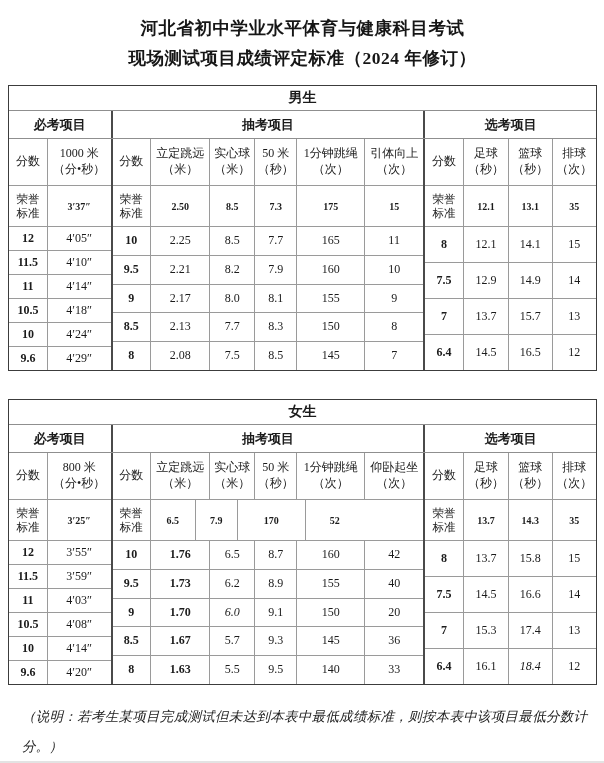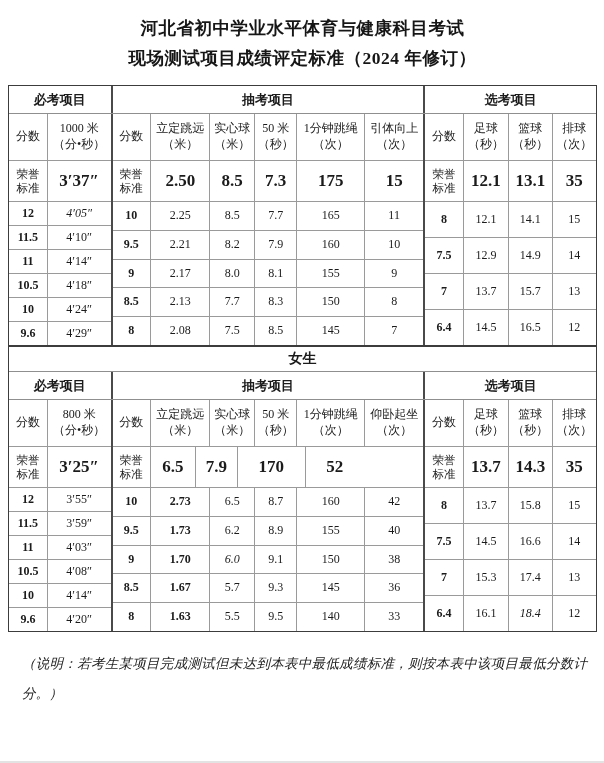--- a/index.html
+++ b/index.html
@@ -23,21 +23,21 @@
     color: #161616;
   }
 
   
   .gtable {
     width: 589px;
     border: 1.5px solid #3c3c3c;
     background: #fff;
     font-size: 12px;
   }
-  .gtable + .gtable { }
+  .gtable + .gtable { margin-top: 28px; }
 
   .t-title {
     height: 25px;
     display: flex; align-items: center; justify-content: center;
     font-weight: bold; font-size: 14px;
     border-bottom: 1px solid #8f8f8f;
   }
   .t-sections { display: flex; height: 28px; border-bottom: 1px solid #8f8f8f; }
   .t-sec-label {
     display: flex; align-items: center; justify-content: center;
@@ -58,21 +58,21 @@
     overflow: hidden;
   }
   .cell:last-child { border-right: none; }
 
   .head-row  { height: 47px; }
   .head-row .cell { font-size: 12px; }
   .head-row .hl1 { white-space: nowrap; }
   .head-row .hl2 { white-space: nowrap; }
 
   .honor-row { height: 41px; }
-  .honor-row .val { font-weight: bold; font-size: 17px; }
+  .honor-row .val { font-weight: bold; font-size: 10px; }
   .honor-label { font-size: 11.5px; line-height: 1.25; }
 
   .data-area { height: 143px; display: flex; flex-direction: column; }
   .data-area .row { flex: 1 1 0; }
   .data-area .row:last-child { border-bottom: none; }
   .cell.b { font-weight: bold; }
 
   .note {
     margin: 17px 10px 0 14px;
     font-style: italic;
@@ -86,20 +86,21 @@
 <body>
 
 <div class="page">
 
   <div class="doc-title">
     <div>河北省初中学业水平体育与健康科目考试</div>
     <div>现场测试项目成绩评定标准（2024 年修订）</div>
   </div>
 
   <div class="gtable">
+      <div class="t-title">男生</div>
       <div class="t-sections">
         <div class="t-sec-label" style="width: 17.3%;">必考项目</div>
         <div class="t-sec-label sec-div" style="width: 53.3%;">抽考项目</div>
         <div class="t-sec-label sec-div" style="width: 29.4%;">选考项目</div>
       </div>
       <div class="t-body">
         <div class="t-sec" style="width: 17.3%;">
           <div class="row head-row">
             <div class="cell" style="width: 38.2%;">
               <div class="hl1">分数</div>
@@ -112,21 +113,21 @@
           <div class="row honor-row">
             <div class="cell honor-label" style="width: 38.2%;">
               <div>荣誉</div>
               <div>标准</div>
             </div>
             <div class="cell val" style="width: 61.8%;">3′37″</div>
           </div>
           <div class="data-area">
             <div class="row">
               <div class="cell b" style="width: 38.2%;">12</div>
-              <div class="cell" style="width: 61.8%; font-style: italic;">4′05″</div>
+              <div class="cell" style="width: 61.8%;">4′05″</div>
             </div>
             <div class="row">
               <div class="cell b" style="width: 38.2%;">11.5</div>
               <div class="cell" style="width: 61.8%;">4′10″</div>
             </div>
             <div class="row">
               <div class="cell b" style="width: 38.2%;">11</div>
               <div class="cell" style="width: 61.8%;">4′14″</div>
             </div>
             <div class="row">
@@ -364,41 +365,41 @@
               <div>标准</div>
             </div>
             <div class="cell val" style="width: 14.3%;">6.5</div>
             <div class="cell val" style="width: 13.7%;">7.9</div>
             <div class="cell val" style="width: 21.7%;">170</div>
             <div class="cell val" style="width: 18.8%;">52</div>
           </div>
           <div class="data-area">
             <div class="row">
               <div class="cell b" style="width: 12.4%;">10</div>
-              <div class="cell b" style="width: 19.1%;">2.73</div>
+              <div class="cell b" style="width: 19.1%;">1.76</div>
               <div class="cell" style="width: 14.3%;">6.5</div>
               <div class="cell" style="width: 13.7%; text-align: right;">8.7</div>
               <div class="cell" style="width: 21.7%;">160</div>
               <div class="cell" style="width: 18.8%;">42</div>
             </div>
             <div class="row">
               <div class="cell b" style="width: 12.4%;">9.5</div>
               <div class="cell b" style="width: 19.1%;">1.73</div>
               <div class="cell" style="width: 14.3%;">6.2</div>
               <div class="cell" style="width: 13.7%;">8.9</div>
               <div class="cell" style="width: 21.7%;">155</div>
               <div class="cell" style="width: 18.8%;">40</div>
             </div>
             <div class="row">
               <div class="cell b" style="width: 12.4%;">9</div>
               <div class="cell b" style="width: 19.1%;">1.70</div>
               <div class="cell" style="width: 14.3%; font-style: italic;">6.0</div>
               <div class="cell" style="width: 13.7%;">9.1</div>
               <div class="cell" style="width: 21.7%;">150</div>
-              <div class="cell" style="width: 18.8%;">38</div>
+              <div class="cell" style="width: 18.8%;">20</div>
             </div>
             <div class="row">
               <div class="cell b" style="width: 12.4%;">8.5</div>
               <div class="cell b" style="width: 19.1%;">1.67</div>
               <div class="cell" style="width: 14.3%;">5.7</div>
               <div class="cell" style="width: 13.7%;">9.3</div>
               <div class="cell" style="width: 21.7%;">145</div>
               <div class="cell" style="width: 18.8%;">36</div>
             </div>
             <div class="row">

